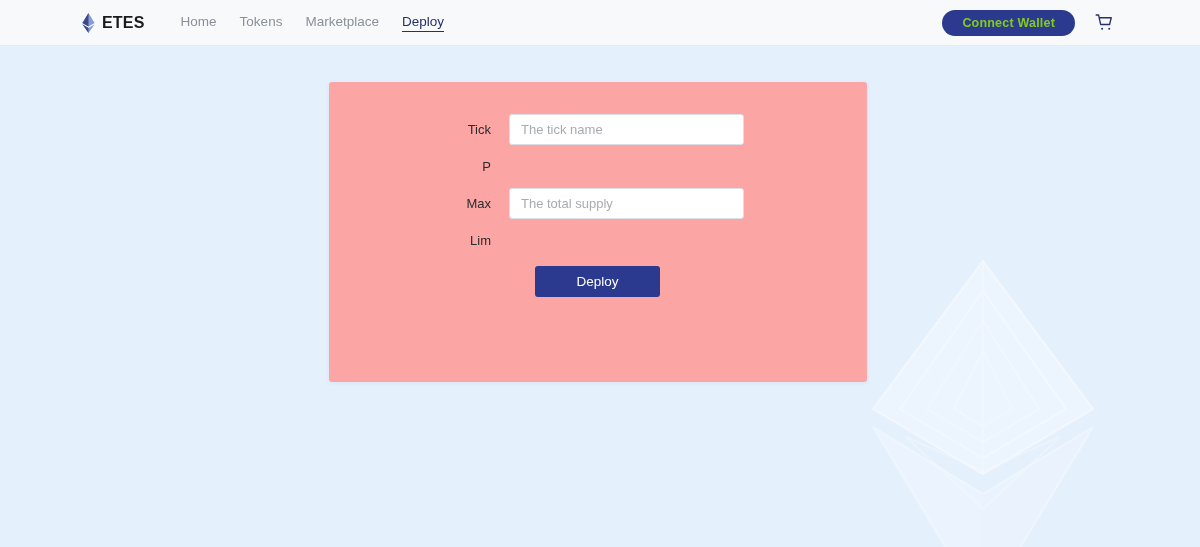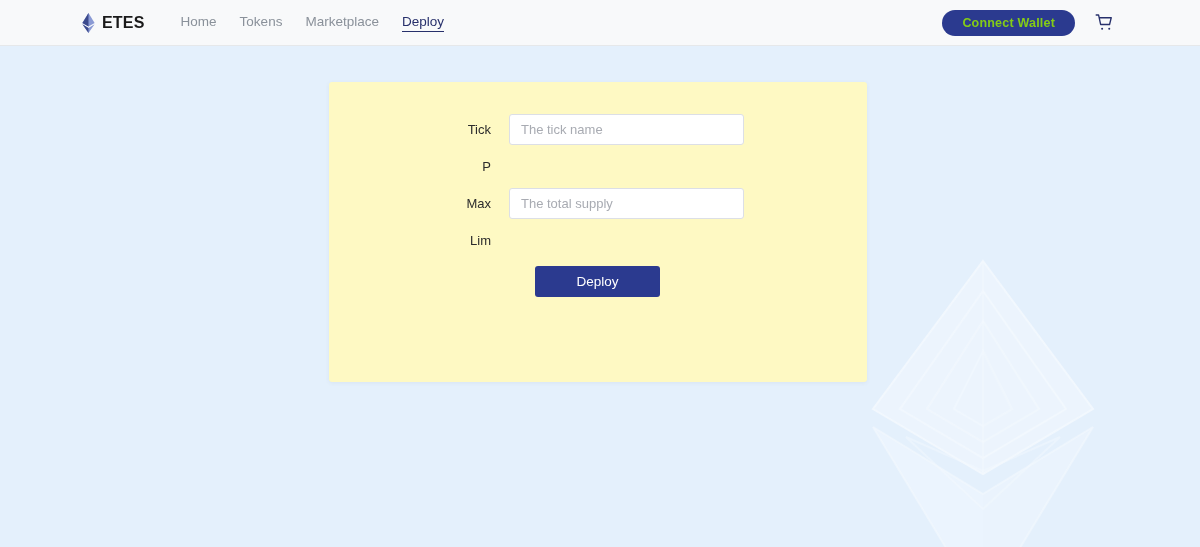--- a/index.html
+++ b/index.html
@@ -94,21 +94,21 @@
     cursor: pointer;
     display: flex;
     align-items: center;
   }
 
   
   #card {
     position: absolute;
     left: 329px; top: 82px;
     width: 538px; height: 300px;
-    background: #fef9c3;
+    background: #fca5a5;
     border-radius: 3px;
     box-shadow: 0 1px 4px rgba(60,80,120,0.07);
     z-index: 2;
   }
 
   #form {
     padding-top: 32px;
   }
   .form-row {
     display: flex;

